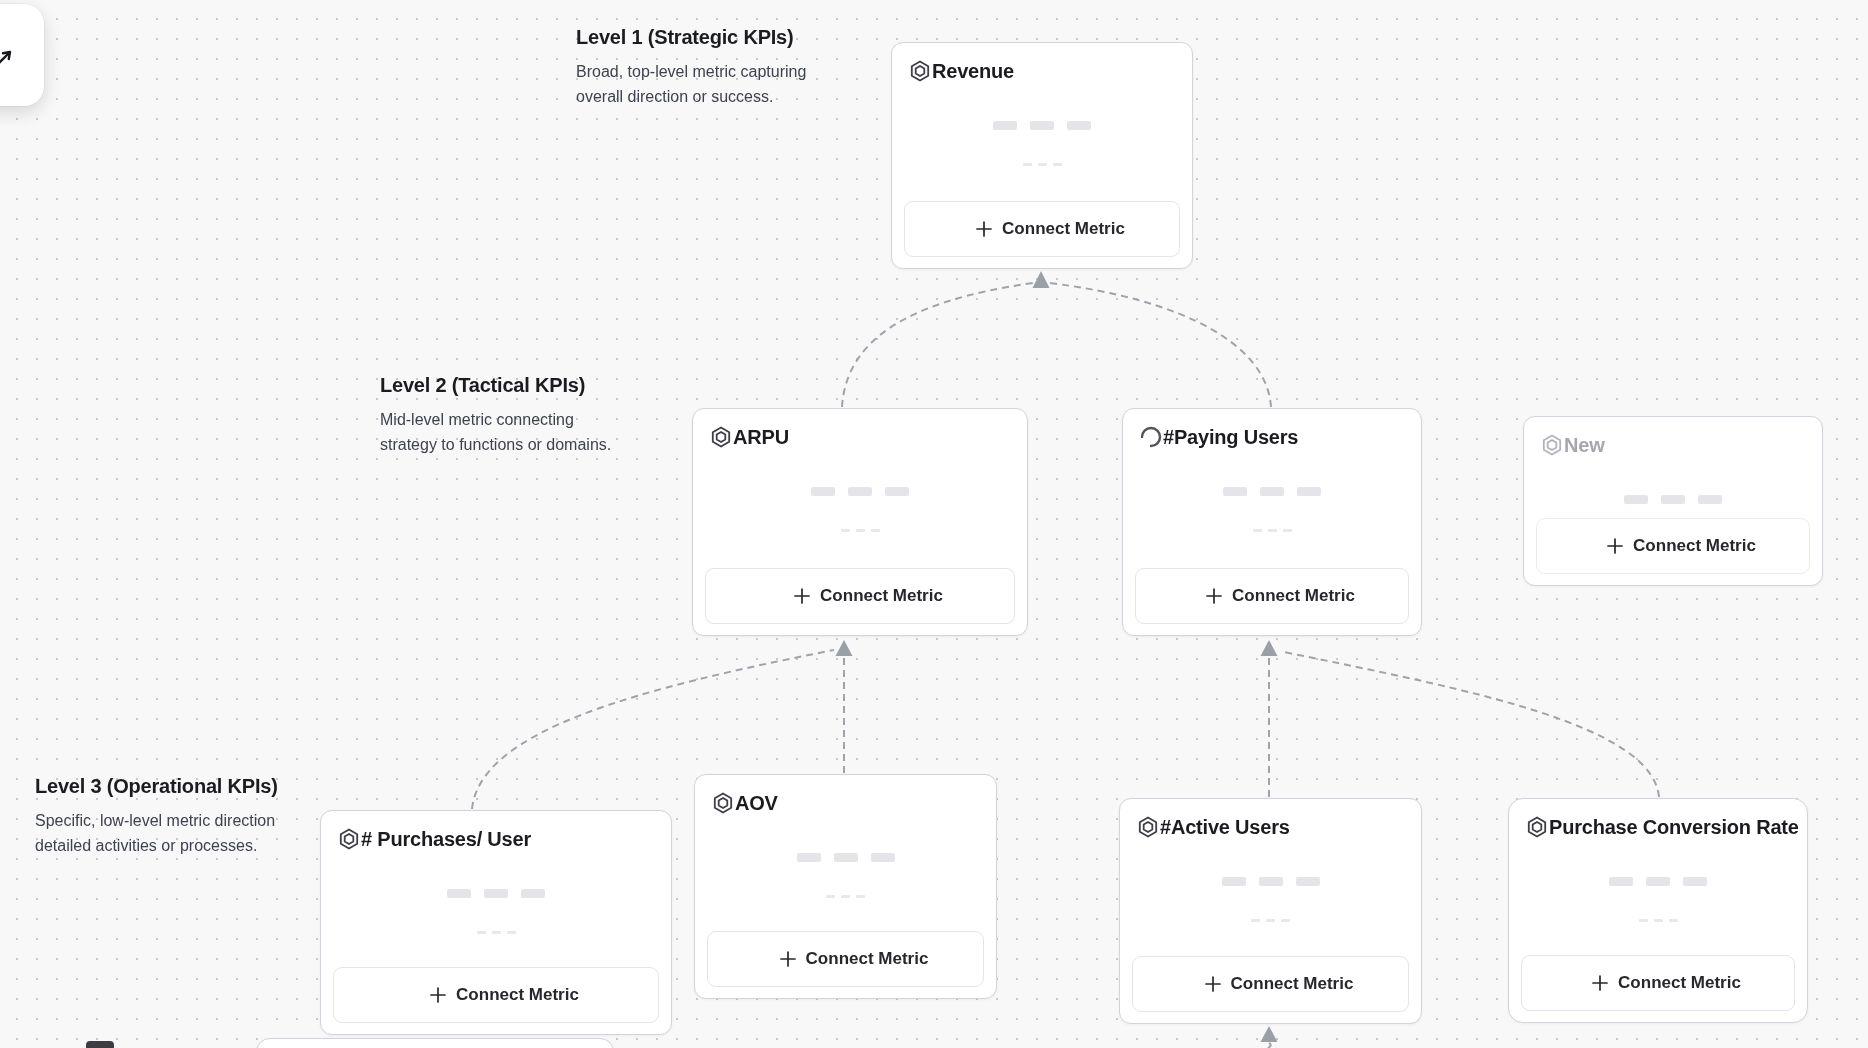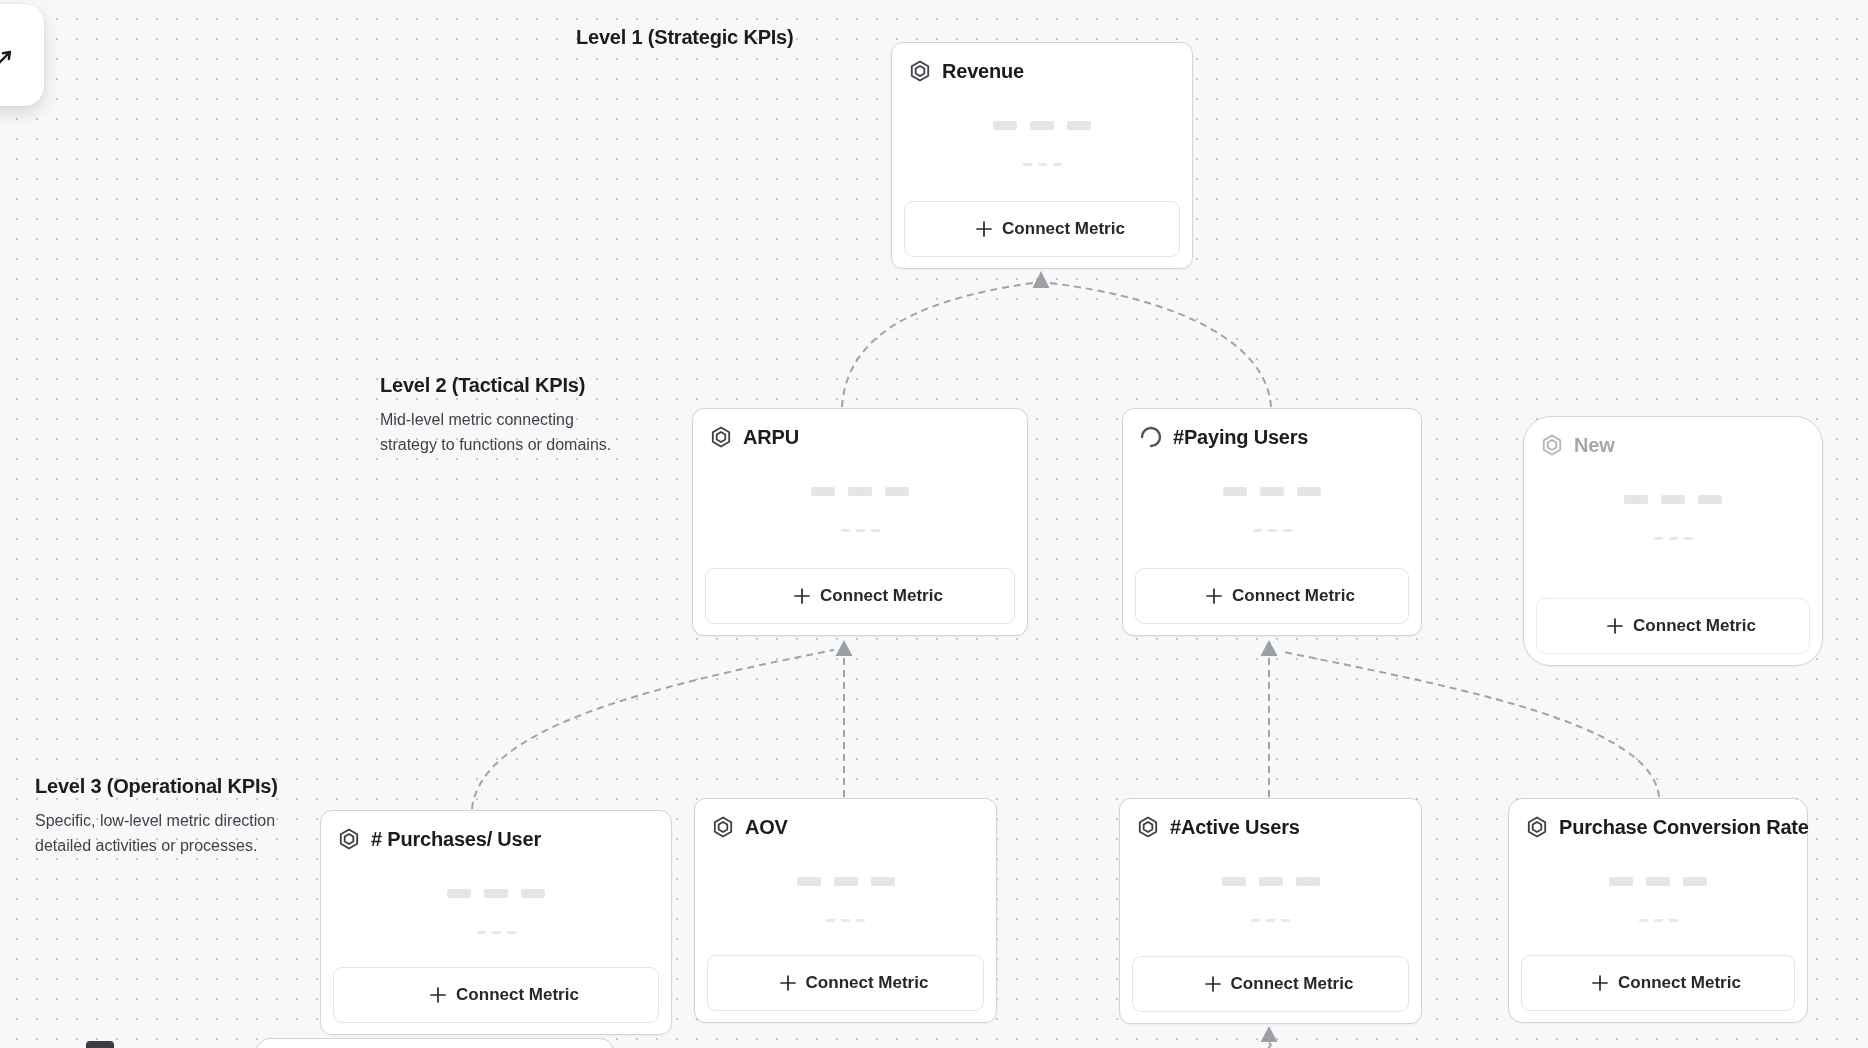--- a/index.html
+++ b/index.html
@@ -21,21 +21,21 @@
 
   .level { position:absolute; color:#16161a; }
   .level h2 { font-size:20px; font-weight:700; letter-spacing:-0.2px; color:#1b1c20; }
   .level p { margin-top:10px; font-size:16px; line-height:25px; color:#3e424c; }
 
   .card {
     position:absolute; width:302px; height:227px;
     background:#ffffff; border:1px solid #d3d4d9; border-radius:12px;
     box-shadow:0 1px 3px rgba(0,0,0,0.05);
   }
-  .card-head { position:absolute; left:16px; top:16px; display:flex; align-items:center; gap:10px; }
+  .card-head { position:absolute; left:16px; top:16px; display:flex; align-items:center; }
   .card-head .icn { width:24px; height:24px; color:#3e3f46; flex:0 0 auto; }
   .card-title { font-size:20px; font-weight:700; color:#1b1b20; letter-spacing:-0.2px; white-space:nowrap; }
   .card.muted .card-title { color:#a6a7ae; }
   .card.muted .icn { color:#b3b4bb; }
 
   .skeleton { position:absolute; left:0; right:0; top:0; pointer-events:none; }
   .sk-row { position:absolute; left:0; right:0; display:flex; justify-content:center; gap:13px; }
   .sk-row.r1 { top:78px; }
   .sk-row.r1 i { width:24px; height:9px; background:#e5e5e9; border-radius:2px; }
   .sk-row.r2 { top:120px; gap:6px; }
@@ -101,20 +101,21 @@
     <polygon class="arrowhead" points="844,640 835.5,656 852.5,656"></polygon>
     <path class="edge" d="M 1269 797 L 1269 655"></path>
     <path class="edge" d="M 1659 797 C 1652 725 1470 690 1284 652"></path>
     <polygon class="arrowhead" points="1269,640 1260.5,656 1277.5,656"></polygon>
     <path class="edge" d="M 1268 1048 Q 1273 1045 1269 1043"></path>
     <polygon class="arrowhead" points="1269,1026 1260.5,1042 1277.5,1042"></polygon>
   </svg>
 
   <div class="level" style="left:576px; top:26px;">
     <h2>Level 1 (Strategic KPIs)</h2>
+    <p style="max-width:258px">Broad, top-level metric capturing overall direction or success.</p>
   </div>
   <div class="level" style="left:380px; top:374px;">
     <h2>Level 2 (Tactical KPIs)</h2>
     <p style="max-width:236px">Mid-level metric connecting strategy to functions or domains.</p>
   </div>
   <div class="level" style="left:35px; top:775px;">
     <h2>Level 3 (Operational KPIs)</h2>
     <p style="max-width:272px">Specific, low-level metric direction detailed activities or processes.</p>
   </div>
 
@@ -192,21 +193,21 @@
         </div>
     </div>
     <button class="connect-btn">
       <svg class="plus">
           <use href="#plus"></use>
         </svg>
       <span>Connect Metric</span>
     </button>
   </div>
 
-  <div class="card muted" style="left:1523px; top:416px; width:300px; height:250px;border-radius:28px;">
+  <div class="card muted" style="left:1523px; top:416px; width:300px; height:170px;">
     <div class="card-head">
       <svg class="icn">
           <use href="#hex"></use>
         </svg>
       <span class="card-title">New</span>
     </div>
     <div class="skeleton">
       <div class="sk-row r1">
           <i></i>
           <i></i>
@@ -246,21 +247,21 @@
         </div>
     </div>
     <button class="connect-btn">
       <svg class="plus">
           <use href="#plus"></use>
         </svg>
       <span>Connect Metric</span>
     </button>
   </div>
 
-  <div class="card" style="left:694px; top:798px; width:303px; height:225px;">
+  <div class="card" style="left:694px; top:774px; width:303px; height:225px;">
     <div class="card-head">
       <svg class="icn">
           <use href="#hex"></use>
         </svg>
       <span class="card-title">AOV</span>
     </div>
     <div class="skeleton">
       <div class="sk-row r1">
           <i></i>
           <i></i>

